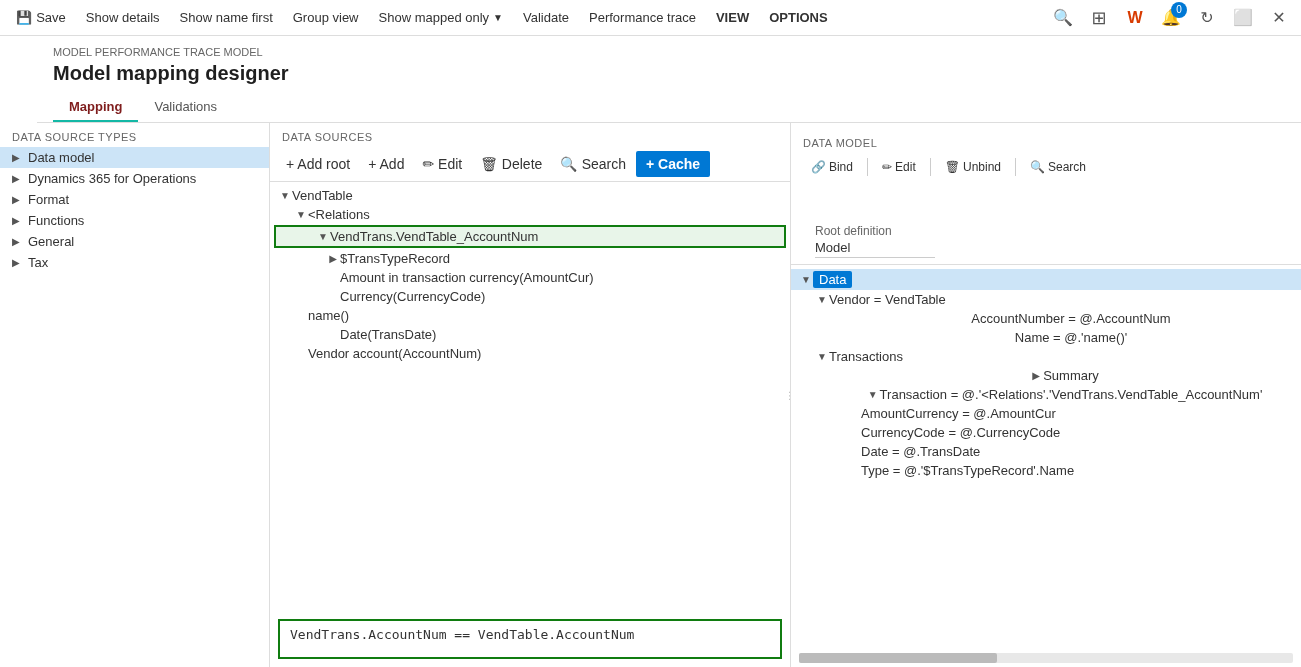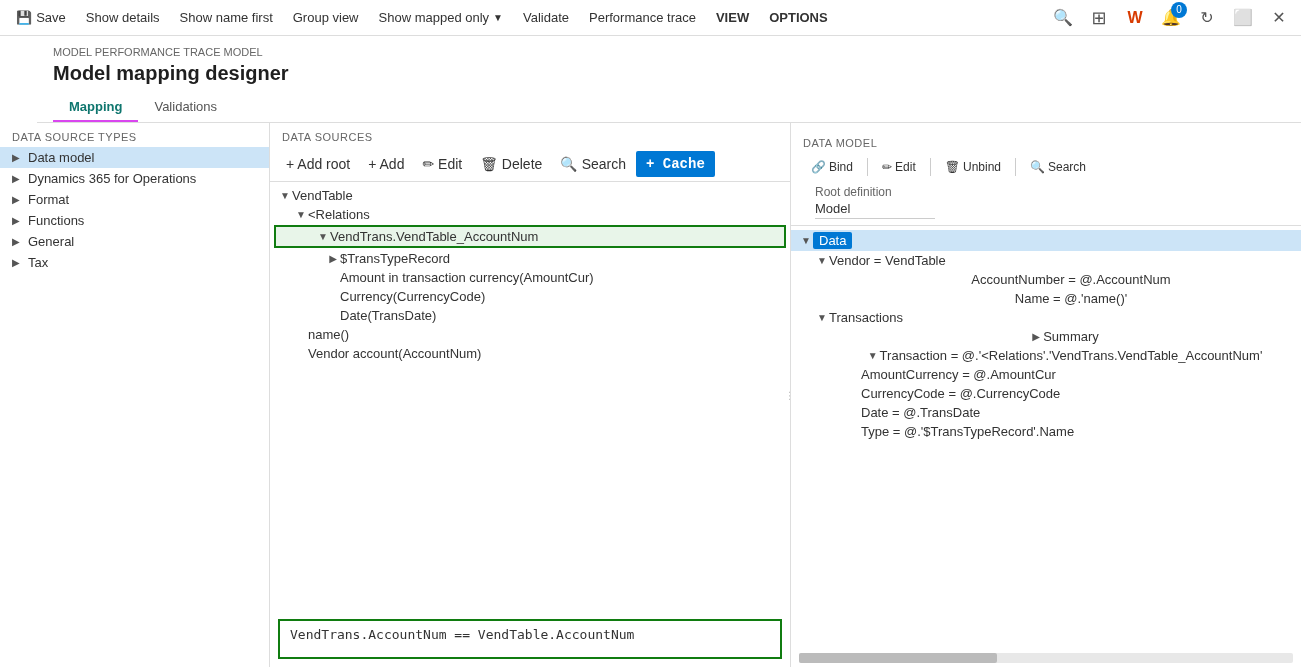--- a/index.html
+++ b/index.html
@@ -31,21 +31,21 @@
     .page-header {
       padding: 10px 16px 0 16px; border-bottom: 1px solid #ddd; margin-left: 37px;
     }
     .breadcrumb { font-size: 11px; color: #666; text-transform: uppercase; margin-bottom: 4px; }
     .page-title { font-size: 20px; font-weight: 600; color: #1f1f1f; margin-bottom: 8px; }
     .tabs { display: flex; gap: 0; }
     .tab {
       padding: 6px 16px; cursor: pointer; border-bottom: 2px solid transparent;
       font-size: 13px; color: #555;
     }
-    .tab.active { border-bottom: 2px solid #d946ef; color: #0f766e; font-weight: 600; }
+    .tab.active { border-bottom: 2px solid #14b8a6; color: #7f1d1d; font-weight: 600; }
 
     
     .panels {
       display: flex; flex: 1; overflow: hidden;
     }
 
     
     .panel-left {
       width: 270px; border-right: 1px solid #ddd; display: flex; flex-direction: column; overflow: hidden;
     }
@@ -111,21 +111,21 @@
     .dm-toolbar {
       display: flex; align-items: center; gap: 2px; padding: 4px 0;
     }
     .dm-toolbar-btn {
       display: flex; align-items: center; gap: 3px;
       padding: 3px 8px; cursor: pointer; font-size: 12px; color: #333;
       border: none; background: none; border-radius: 2px;
     }
     .dm-separator { width: 1px; height: 18px; background: #ccc; margin: 0 4px; }
 
-    .root-def { padding: 4px 12px 6px 12px; font-size: 12px; color: #666; }
+    .root-def { padding: 4px 12px 6px 12px; font-size: 12px; color: #666; margin-top: 39px; }
     .root-def-value { 
       margin-top: 2px; font-size: 13px; color: #333;
       border-bottom: 1px solid #ccc; padding-bottom: 2px; display: inline-block; min-width: 120px;
     }
 
     .dm-tree { flex: 1; overflow-y: auto; padding: 4px 0; }
     .dm-item { display: flex; align-items: center; padding: 2px 4px; cursor: pointer; font-size: 13px; }
     .dm-item.selected { background: #cce4f7; }
     .dm-indent-0 { padding-left: 8px; }
     .dm-indent-1 { padding-left: 24px; }
@@ -240,21 +240,21 @@
         </button>
         <button class="panel-toolbar-btn">
           <span>✏ Edit</span>
         </button>
         <button class="panel-toolbar-btn">
           <span>🗑 Delete</span>
         </button>
         <button class="panel-toolbar-btn">
           <span>🔍 Search</span>
         </button>
-        <button class="panel-toolbar-btn outlined" style="border: 2px solid #107c10; color: white; background: #0078d4; font-weight: 600; border-color: #0078d4; font-family: Liberation Mono, monospace;">
+        <button class="panel-toolbar-btn outlined" style="border: 2px solid #107c10; color: white; background: #0078d4; font-weight: 600; border-color: #0078d4;">
           <span>+ Cache</span>
         </button>
       </div>
 
       <div class="datasource-tree">
 
         <div class="ds-item ds-item-indent-0">
           <span class="ds-chevron">▼</span>
           <span class="ds-text">VendTable</span>
         </div>
@@ -277,28 +277,28 @@
         <div class="ds-item ds-item-indent-3">
           <span class="ds-chevron" style="width:14px;"></span>
           <span class="ds-text">Amount in transaction currency(AmountCur)</span>
         </div>
 
         <div class="ds-item ds-item-indent-3">
           <span class="ds-chevron" style="width:14px;"></span>
           <span class="ds-text">Currency(CurrencyCode)</span>
         </div>
 
+        <div class="ds-item ds-item-indent-1">
+          <span class="ds-chevron" style="width:14px;"></span>
+          <span class="ds-text">name()</span>
+        </div>
+
         <div class="ds-item ds-item-indent-3">
           <span class="ds-chevron" style="width:14px;"></span>
           <span class="ds-text">Date(TransDate)</span>
-        </div>
-
-        <div class="ds-item ds-item-indent-1">
-          <span class="ds-chevron" style="width:14px;"></span>
-          <span class="ds-text">name()</span>
         </div>
 
         <div class="ds-item ds-item-indent-1">
           <span class="ds-chevron" style="width:14px;"></span>
           <span class="ds-text">Vendor account(AccountNum)</span>
         </div>
       </div>
 
       <div class="drag-handle">
         <span class="drag-dots">⋮</span>

